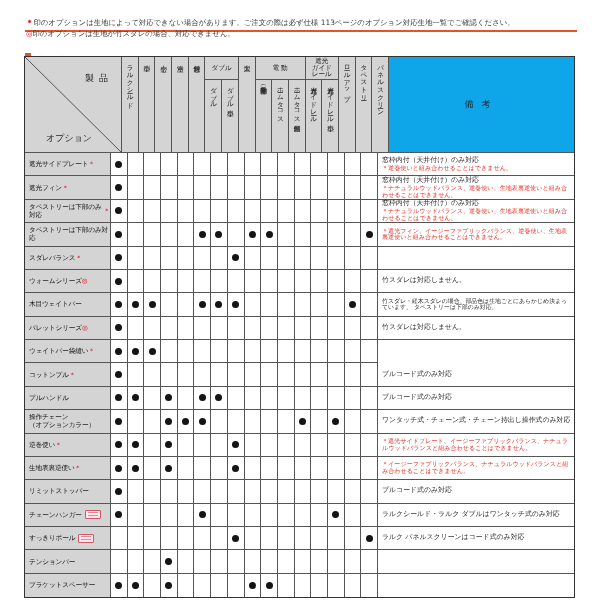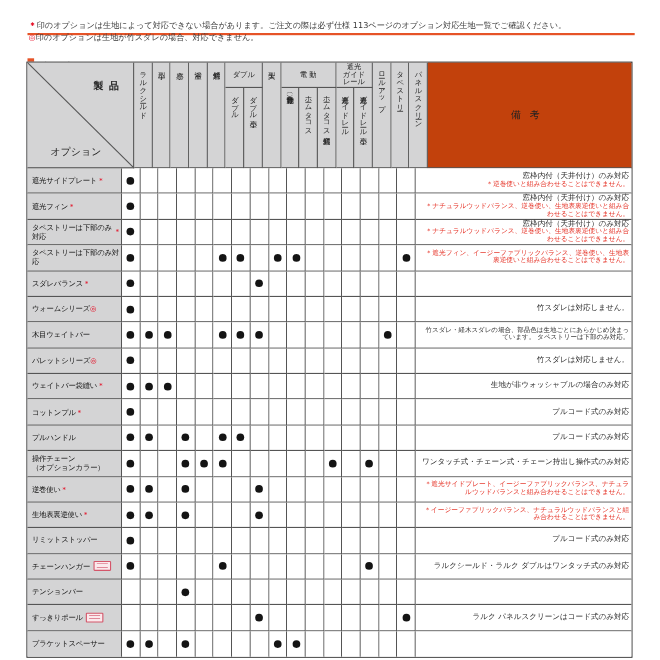--- a/index.html
+++ b/index.html
@@ -17,46 +17,46 @@
   .note-mark{color:#e50019;font-weight:bold;}
   
   .ctable{
     position:absolute;left:24px;top:56px;width:551px;height:542px;
     border:1px solid #333;box-sizing:border-box;display:flex;flex-direction:column;background:#fff;
   }
   .thead{display:flex;height:96px;flex:none;}
   .corner{width:97px;flex:none;position:relative;background:#d4d4d5;
     border-right:1px solid #555;border-bottom:1px solid #555;box-sizing:border-box;}
   .corner svg{position:absolute;inset:0;width:100%;height:100%;}
-  .corner-product{position:absolute;top:15px;right:8px;font-size:9px;letter-spacing:5px;color:#222;font-weight:bold;}
+  .corner-product{position:absolute;top:15px;right:8px;font-size:9px;letter-spacing:5px;color:#222;}
   .corner-option{position:absolute;bottom:7px;left:21px;font-size:9px;color:#222;}
   #hcols{display:flex;flex:none;}
   .hsingle{width:16.7px;flex:none;background:#d4d4d5;border-right:1px solid #555;border-bottom:1px solid #555;
     box-sizing:border-box;display:flex;justify-content:center;padding-top:3px;}
   .vtext{writing-mode:vertical-rl;font-size:6.6px;line-height:1;color:#222;}
   .hgroup{display:flex;flex-direction:column;flex:none;background:#d4d4d5;box-sizing:border-box;}
   .hgroup-top{height:23px;flex:none;border-right:1px solid #555;border-bottom:1px solid #555;box-sizing:border-box;
     display:flex;align-items:center;justify-content:center;font-size:6.6px;line-height:1.05;
     text-align:center;white-space:pre-line;color:#222;}
   .hgroup-subs{flex:1;display:flex;}
   .hsub{width:16.7px;flex:none;border-right:1px solid #555;border-bottom:1px solid #555;box-sizing:border-box;
     display:flex;justify-content:center;padding-top:2px;}
-  .hremarks{flex:1;background:#c2410c;border-bottom:1px solid #555;box-sizing:border-box;
+  .hremarks{flex:1;background:#0ea5e9;border-bottom:1px solid #555;box-sizing:border-box;
     display:flex;align-items:center;justify-content:center;font-size:9px;letter-spacing:8px;color:#222;}
   .tbody{flex:1;display:flex;flex-direction:column;}
   .trow{flex:1;display:flex;box-sizing:border-box;min-height:0;}
   .trow:last-child .tlabel,.trow:last-child .tcell,.trow:last-child .tremarks{border-bottom:none;}
   .tlabel{width:86px;flex:none;background:#d4d4d5;border-right:1px solid #555;border-bottom:1px solid #555;
     box-sizing:border-box;font-size:6.7px;letter-spacing:-0.2px;line-height:1.2;display:flex;align-items:center;
     padding-left:4px;white-space:pre-line;color:#111;}
   .tcell{width:16.7px;flex:none;border-right:1px solid #555;border-bottom:1px solid #555;box-sizing:border-box;
     display:flex;align-items:center;justify-content:center;background:#fff;}
   .dot{width:7px;height:7px;border-radius:50%;background:#141414;}
   .tremarks{flex:1;border-bottom:1px solid #555;box-sizing:border-box;padding:1px 2px 1px 4px;
-    display:flex;flex-direction:column;justify-content:center;background:#fff;text-align:right;}
+    display:flex;flex-direction:column;justify-content:center;background:#fff;}
   .remark-black{font-size:6.9px;color:#2a2a2a;line-height:1.15;}
   .remark-red{font-size:6.1px;color:#e53024;line-height:1.12;}
   .remark-small{font-size:5.9px;}
   .mark{color:#e50019;}
   .badge{display:inline-block;width:16px;height:9px;flex:none;margin-left:3px;vertical-align:middle;
     border:1px solid #d4566a;border-radius:1px;background-color:#fbe9ec;box-sizing:border-box;
     background-image:repeating-linear-gradient(to bottom,#e08898 0 1px,transparent 1px 3px);
     background-size:10px 6px;background-position:2px 1px;background-repeat:no-repeat;}
 </style>
 </head>
@@ -386,23 +386,20 @@
         <div class="tcell"></div>
         <div class="tcell"></div>
         <div class="tcell"></div>
         <div class="tcell"></div>
         <div class="tcell"></div>
         <div class="tcell"></div>
         <div class="tcell"></div>
         <div class="tcell"></div>
         <div class="tcell"></div>
         <div class="tcell"></div>
-        <div class="tremarks">
-          <div class="remark-black">生地が非ウォッシャブルの場合のみ対応</div>
-        </div>
       </div>
       <div class="trow">
         <div class="tlabel"><span>コットンプル</span><span class="mark">＊</span></div>
         <div class="tcell">
           <div class="dot"></div>
         </div>
         <div class="tcell"></div>
         <div class="tcell"></div>
         <div class="tcell"></div>
         <div class="tcell"></div>
@@ -594,66 +591,66 @@
         <div class="tcell">
           <div class="dot"></div>
         </div>
         <div class="tcell"></div>
         <div class="tcell"></div>
         <div class="tremarks">
           <div class="remark-black">ラルクシールド・ラルク ダブルはワンタッチ式のみ対応</div>
         </div>
       </div>
       <div class="trow">
+        <div class="tlabel"><span>すっきりポール</span><span class="badge"></span></div>
+        <div class="tcell"></div>
+        <div class="tcell"></div>
+        <div class="tcell"></div>
+        <div class="tcell"></div>
+        <div class="tcell"></div>
+        <div class="tcell"></div>
+        <div class="tcell"></div>
+        <div class="tcell">
+          <div class="dot"></div>
+        </div>
+        <div class="tcell"></div>
+        <div class="tcell"></div>
+        <div class="tcell"></div>
+        <div class="tcell"></div>
+        <div class="tcell"></div>
+        <div class="tcell"></div>
+        <div class="tcell"></div>
+        <div class="tcell">
+          <div class="dot"></div>
+        </div>
+        <div class="tremarks">
+          <div class="remark-black">ラルク パネルスクリーンはコード式のみ対応</div>
+        </div>
+      </div>
+      <div class="trow">
         <div class="tlabel"><span>テンションバー</span></div>
         <div class="tcell"></div>
         <div class="tcell"></div>
         <div class="tcell"></div>
         <div class="tcell">
           <div class="dot"></div>
         </div>
         <div class="tcell"></div>
         <div class="tcell"></div>
         <div class="tcell"></div>
         <div class="tcell"></div>
         <div class="tcell"></div>
         <div class="tcell"></div>
         <div class="tcell"></div>
         <div class="tcell"></div>
         <div class="tcell"></div>
         <div class="tcell"></div>
         <div class="tcell"></div>
         <div class="tcell"></div>
         <div class="tremarks"></div>
-      </div>
-      <div class="trow">
-        <div class="tlabel"><span>すっきりポール</span><span class="badge"></span></div>
-        <div class="tcell"></div>
-        <div class="tcell"></div>
-        <div class="tcell"></div>
-        <div class="tcell"></div>
-        <div class="tcell"></div>
-        <div class="tcell"></div>
-        <div class="tcell"></div>
-        <div class="tcell">
-          <div class="dot"></div>
-        </div>
-        <div class="tcell"></div>
-        <div class="tcell"></div>
-        <div class="tcell"></div>
-        <div class="tcell"></div>
-        <div class="tcell"></div>
-        <div class="tcell"></div>
-        <div class="tcell"></div>
-        <div class="tcell">
-          <div class="dot"></div>
-        </div>
-        <div class="tremarks">
-          <div class="remark-black">ラルク パネルスクリーンはコード式のみ対応</div>
-        </div>
       </div>
       <div class="trow">
         <div class="tlabel"><span>ブラケットスペーサー</span></div>
         <div class="tcell">
           <div class="dot"></div>
         </div>
         <div class="tcell">
           <div class="dot"></div>
         </div>
         <div class="tcell"></div>

